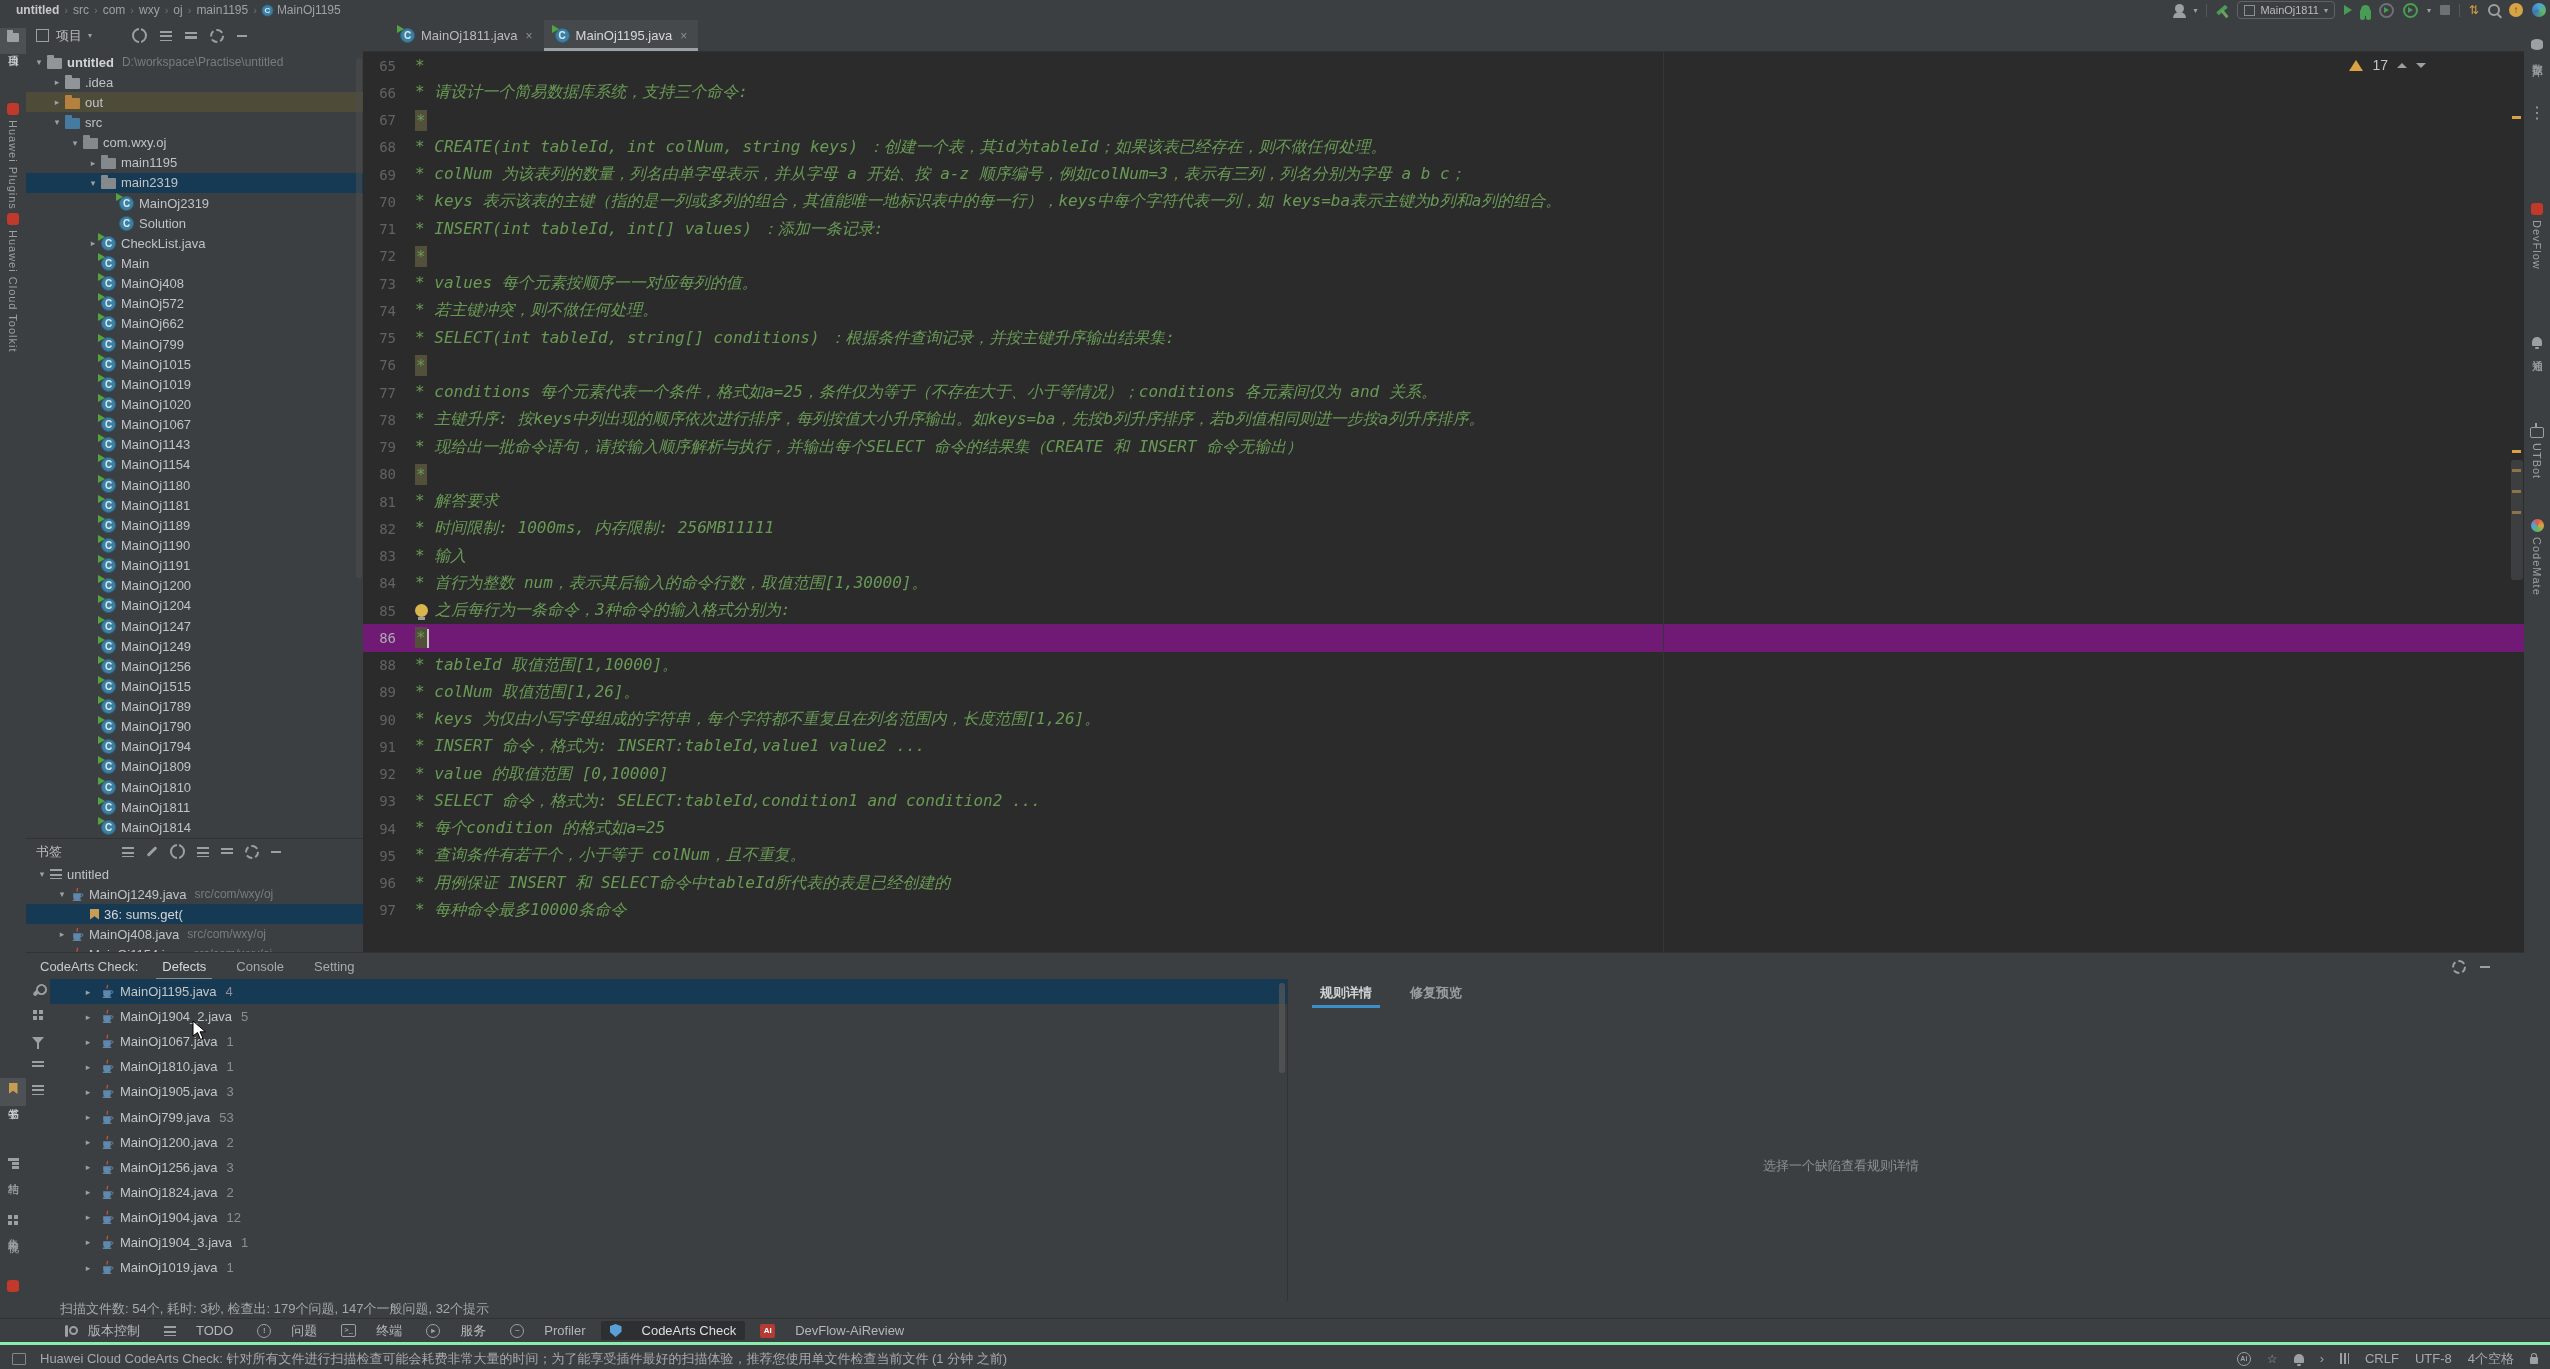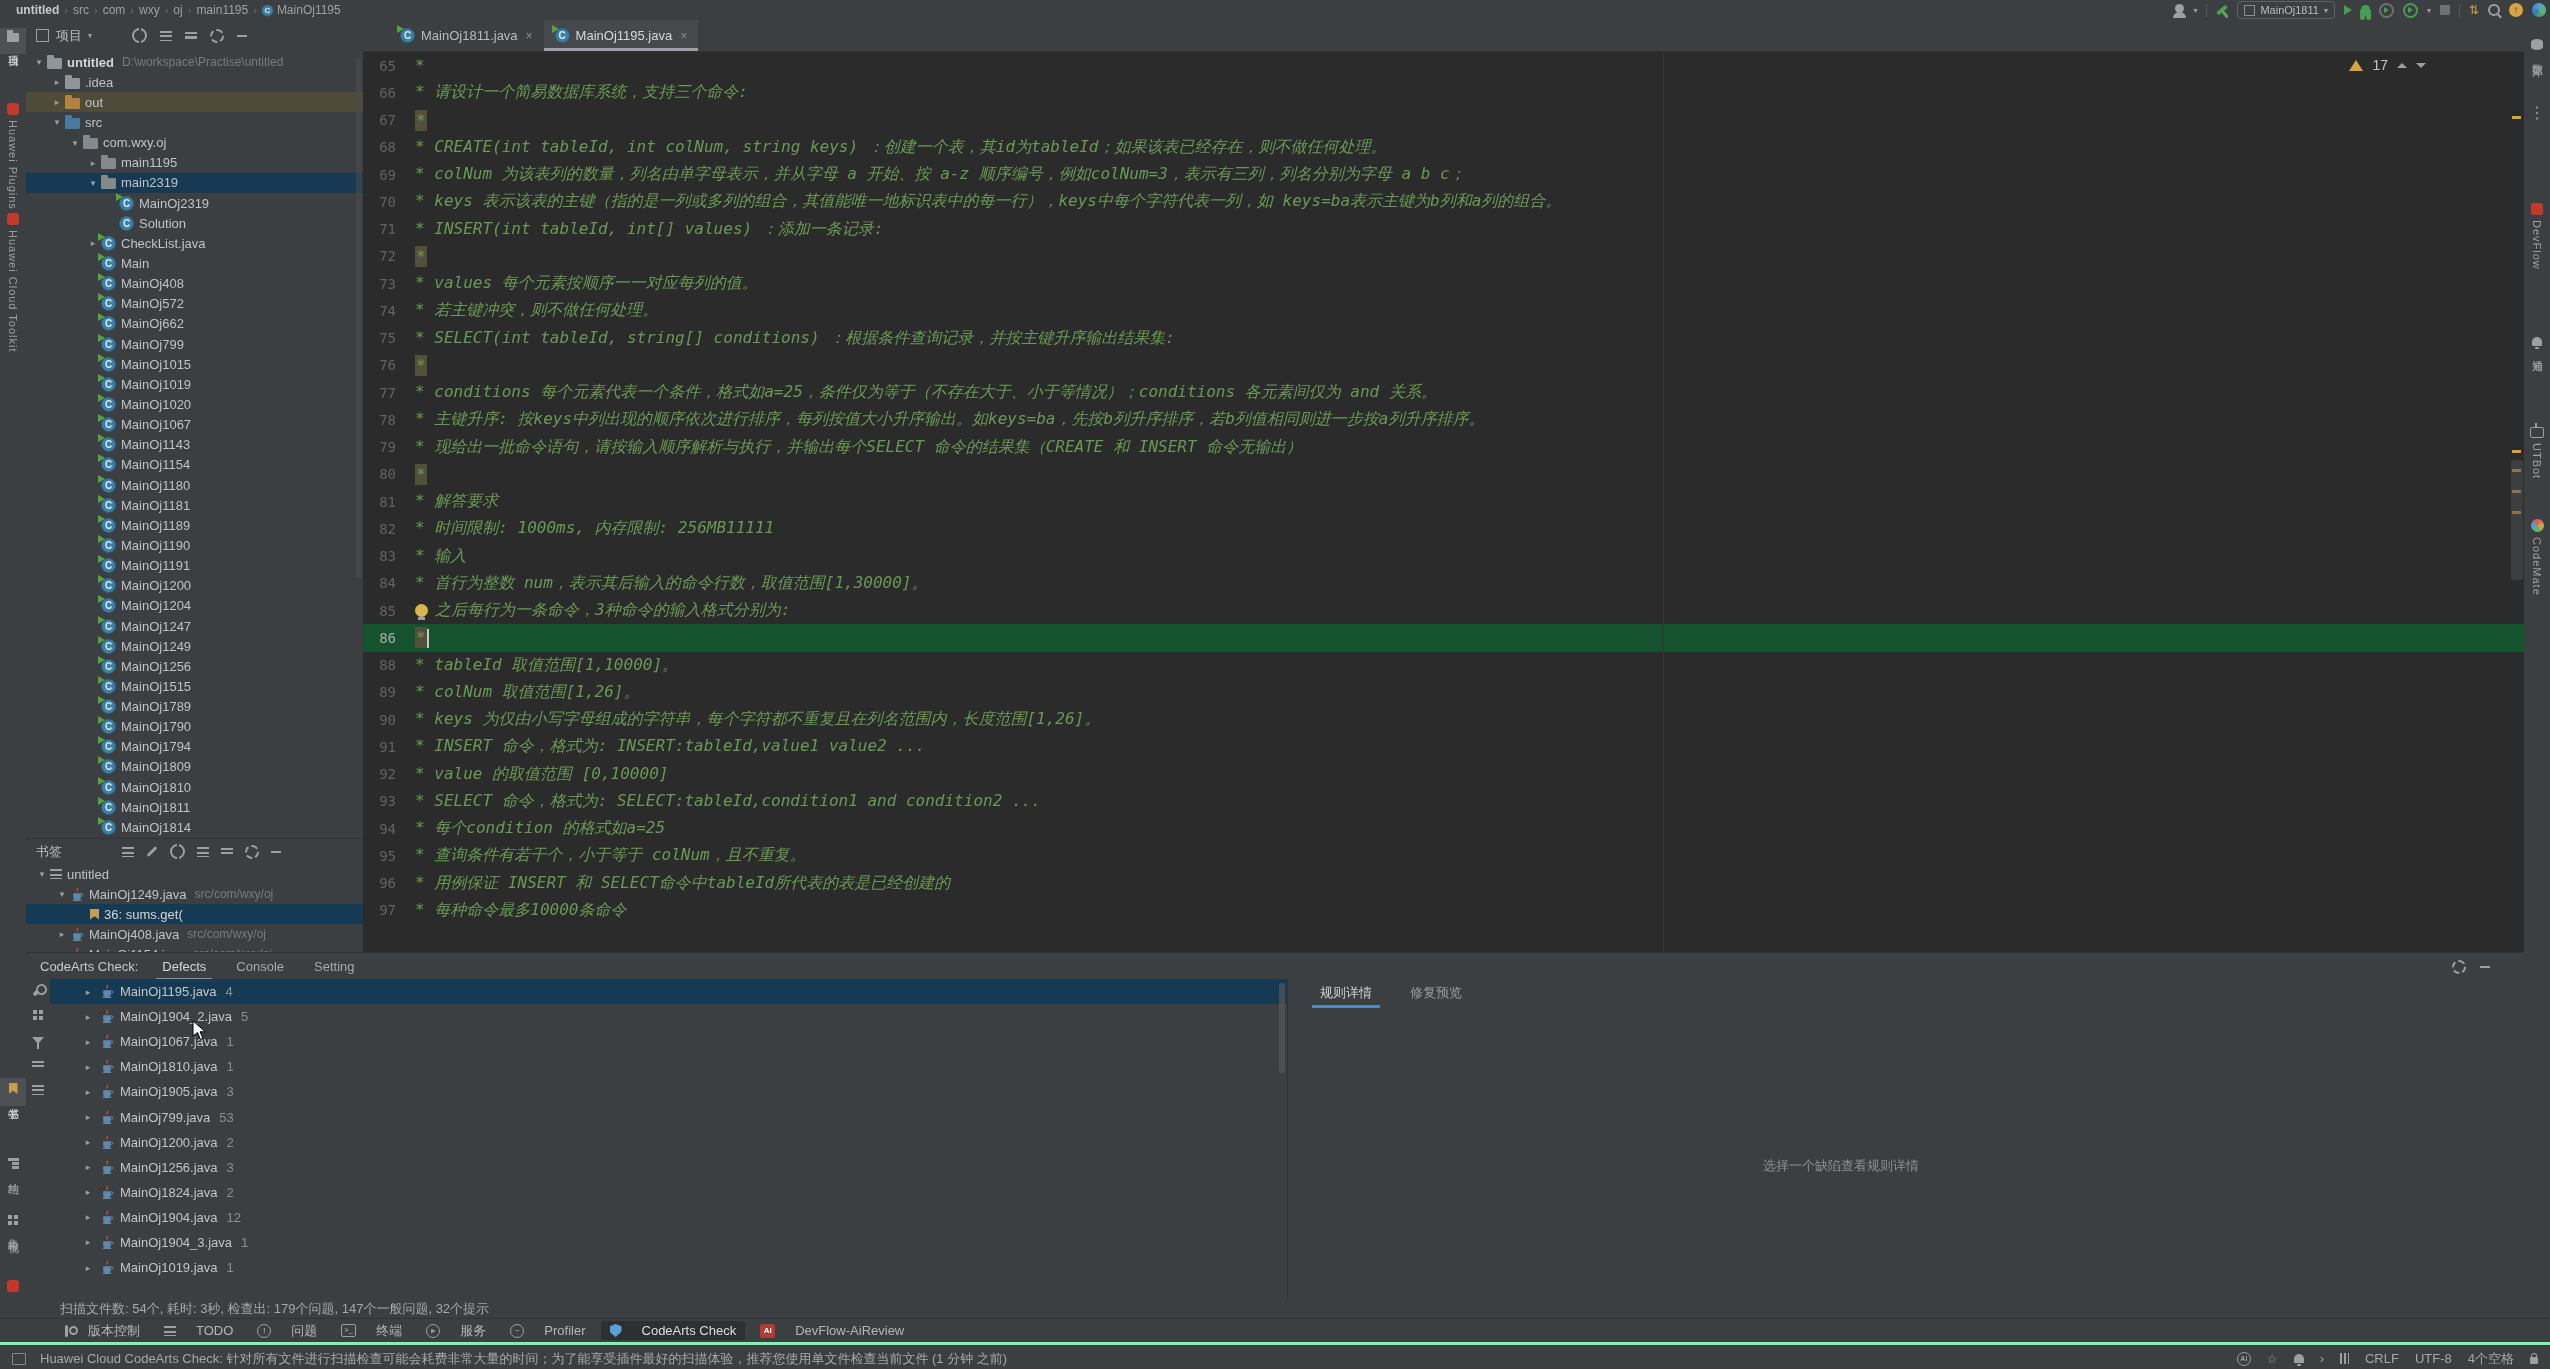--- a/index.html
+++ b/index.html
@@ -112,21 +112,21 @@
   
   .editor-pane{position:absolute;left:363px;top:20px;right:26px;height:932px;background:#2b2b2b;}
   .tab-bar{height:31px;background:#3c3f41;border-bottom:1px solid #323232;display:flex;align-items:stretch;padding-left:26px;}
   .etab{display:flex;align-items:center;gap:6px;padding:0 11px;font-size:13px;color:#bbb;position:relative;}
   .etab.active{background:#46494c;color:#d6d8da;}
   .etab.active::after{content:'';position:absolute;left:0;right:0;bottom:0;height:3px;background:#9aa0a5;}
   .etab .x{color:#8c8f91;font-size:12px;margin-left:2px;}
   .editor-body{position:absolute;top:32px;left:0;right:0;bottom:0;overflow:hidden;}
   .guide{position:absolute;left:1300px;top:0;bottom:0;width:1px;background:#34373a;}
   .codeline{display:flex;height:27.25px;align-items:center;}
-  .codeline.cur{background:#14532d;}
+  .codeline.cur{background:#701a75;}
   .ln{width:33px;flex:none;text-align:right;padding-right:13px;color:#606366;font:14px "DejaVu Sans Mono",monospace;}
   .codeline.cur .ln{color:#a9abad;}
   .ct{font:italic 16px "DejaVu Sans Mono",monospace;color:#699a55;white-space:pre;padding-left:6px;}
   .star{background:#52503b;padding:1px 1px;}
   .caret{display:inline-block;width:2px;height:19px;background:#c8c8c8;vertical-align:middle;margin-left:0px;}
   .bulb{display:inline-block;width:13px;height:13px;border-radius:50%;background:#d8b64d;position:relative;margin-right:7px;vertical-align:-2px;}
   .bulb::after{content:'';position:absolute;bottom:-3px;left:3px;width:7px;height:3px;background:#9da0a3;}
   .insp-widget{position:absolute;top:5px;right:98px;display:flex;align-items:center;gap:9px;font-size:14px;color:#c3c6c8;}
   .estripe{position:absolute;right:0;top:0;width:14px;bottom:0;}
   .emark{position:absolute;right:3px;width:9px;height:3px;background:#d9a343;}
@@ -144,21 +144,21 @@
   .def-header{height:24px;line-height:24px;padding-left:30px;color:#b4b7b9;}
   .drow{height:25.1px;display:flex;align-items:center;padding-left:30px;}
   .drow.sel{background:#173a54;}
   .drow .tarrow{font-size:9px;}
   .dname{margin-left:6px;color:#c2c5c7;}
   .dcount{margin-left:9px;color:#8c8f91;}
   .vdivider{position:absolute;left:1261px;top:26px;bottom:18px;width:1px;background:#323232;}
   .list-scroll{position:absolute;left:1253px;top:30px;width:6px;height:90px;background:#55585a;border-radius:3px;opacity:.7;}
   .detail{position:absolute;left:1262px;top:26px;right:0;bottom:18px;}
   .detail-tabs{height:28px;display:flex;align-items:center;padding-left:30px;gap:34px;font-size:13px;}
-  .dtab{color:#9a9da0;position:relative;padding:5px 2px;}
+  .dtab{color:#9a9da0;position:relative;padding:5px 2px;font-weight:bold;}
   .dtab.active{color:#d0d3d5;}
   .dtab.active::after{content:'';position:absolute;left:-6px;right:-6px;bottom:-1px;height:3px;background:#3c8fc9;}
   .placeholder{position:absolute;top:178px;left:0;right:130px;text-align:center;color:#8c8f91;font-size:13px;}
   .scan-summary{position:absolute;left:34px;bottom:1px;height:19px;line-height:19px;font-size:13px;color:#a5a8aa;white-space:nowrap;}
   
   .bottom-toolbar{position:absolute;left:0;right:0;top:1318px;height:23px;background:#3c3f41;border-top:1px solid #323232;
      display:flex;align-items:center;padding-left:56px;gap:6px;font-size:13px;}
   .bt-item{display:flex;align-items:center;gap:20px;padding:2px 9px;color:#b4b7b9;border-radius:2px;}
   .bt-item.active{background:#2d2f31;color:#dcdee0;}
   .status-bar{position:absolute;left:0;right:0;top:1342px;height:27px;background:#3c3f41;border-top:3px solid #86efac;

